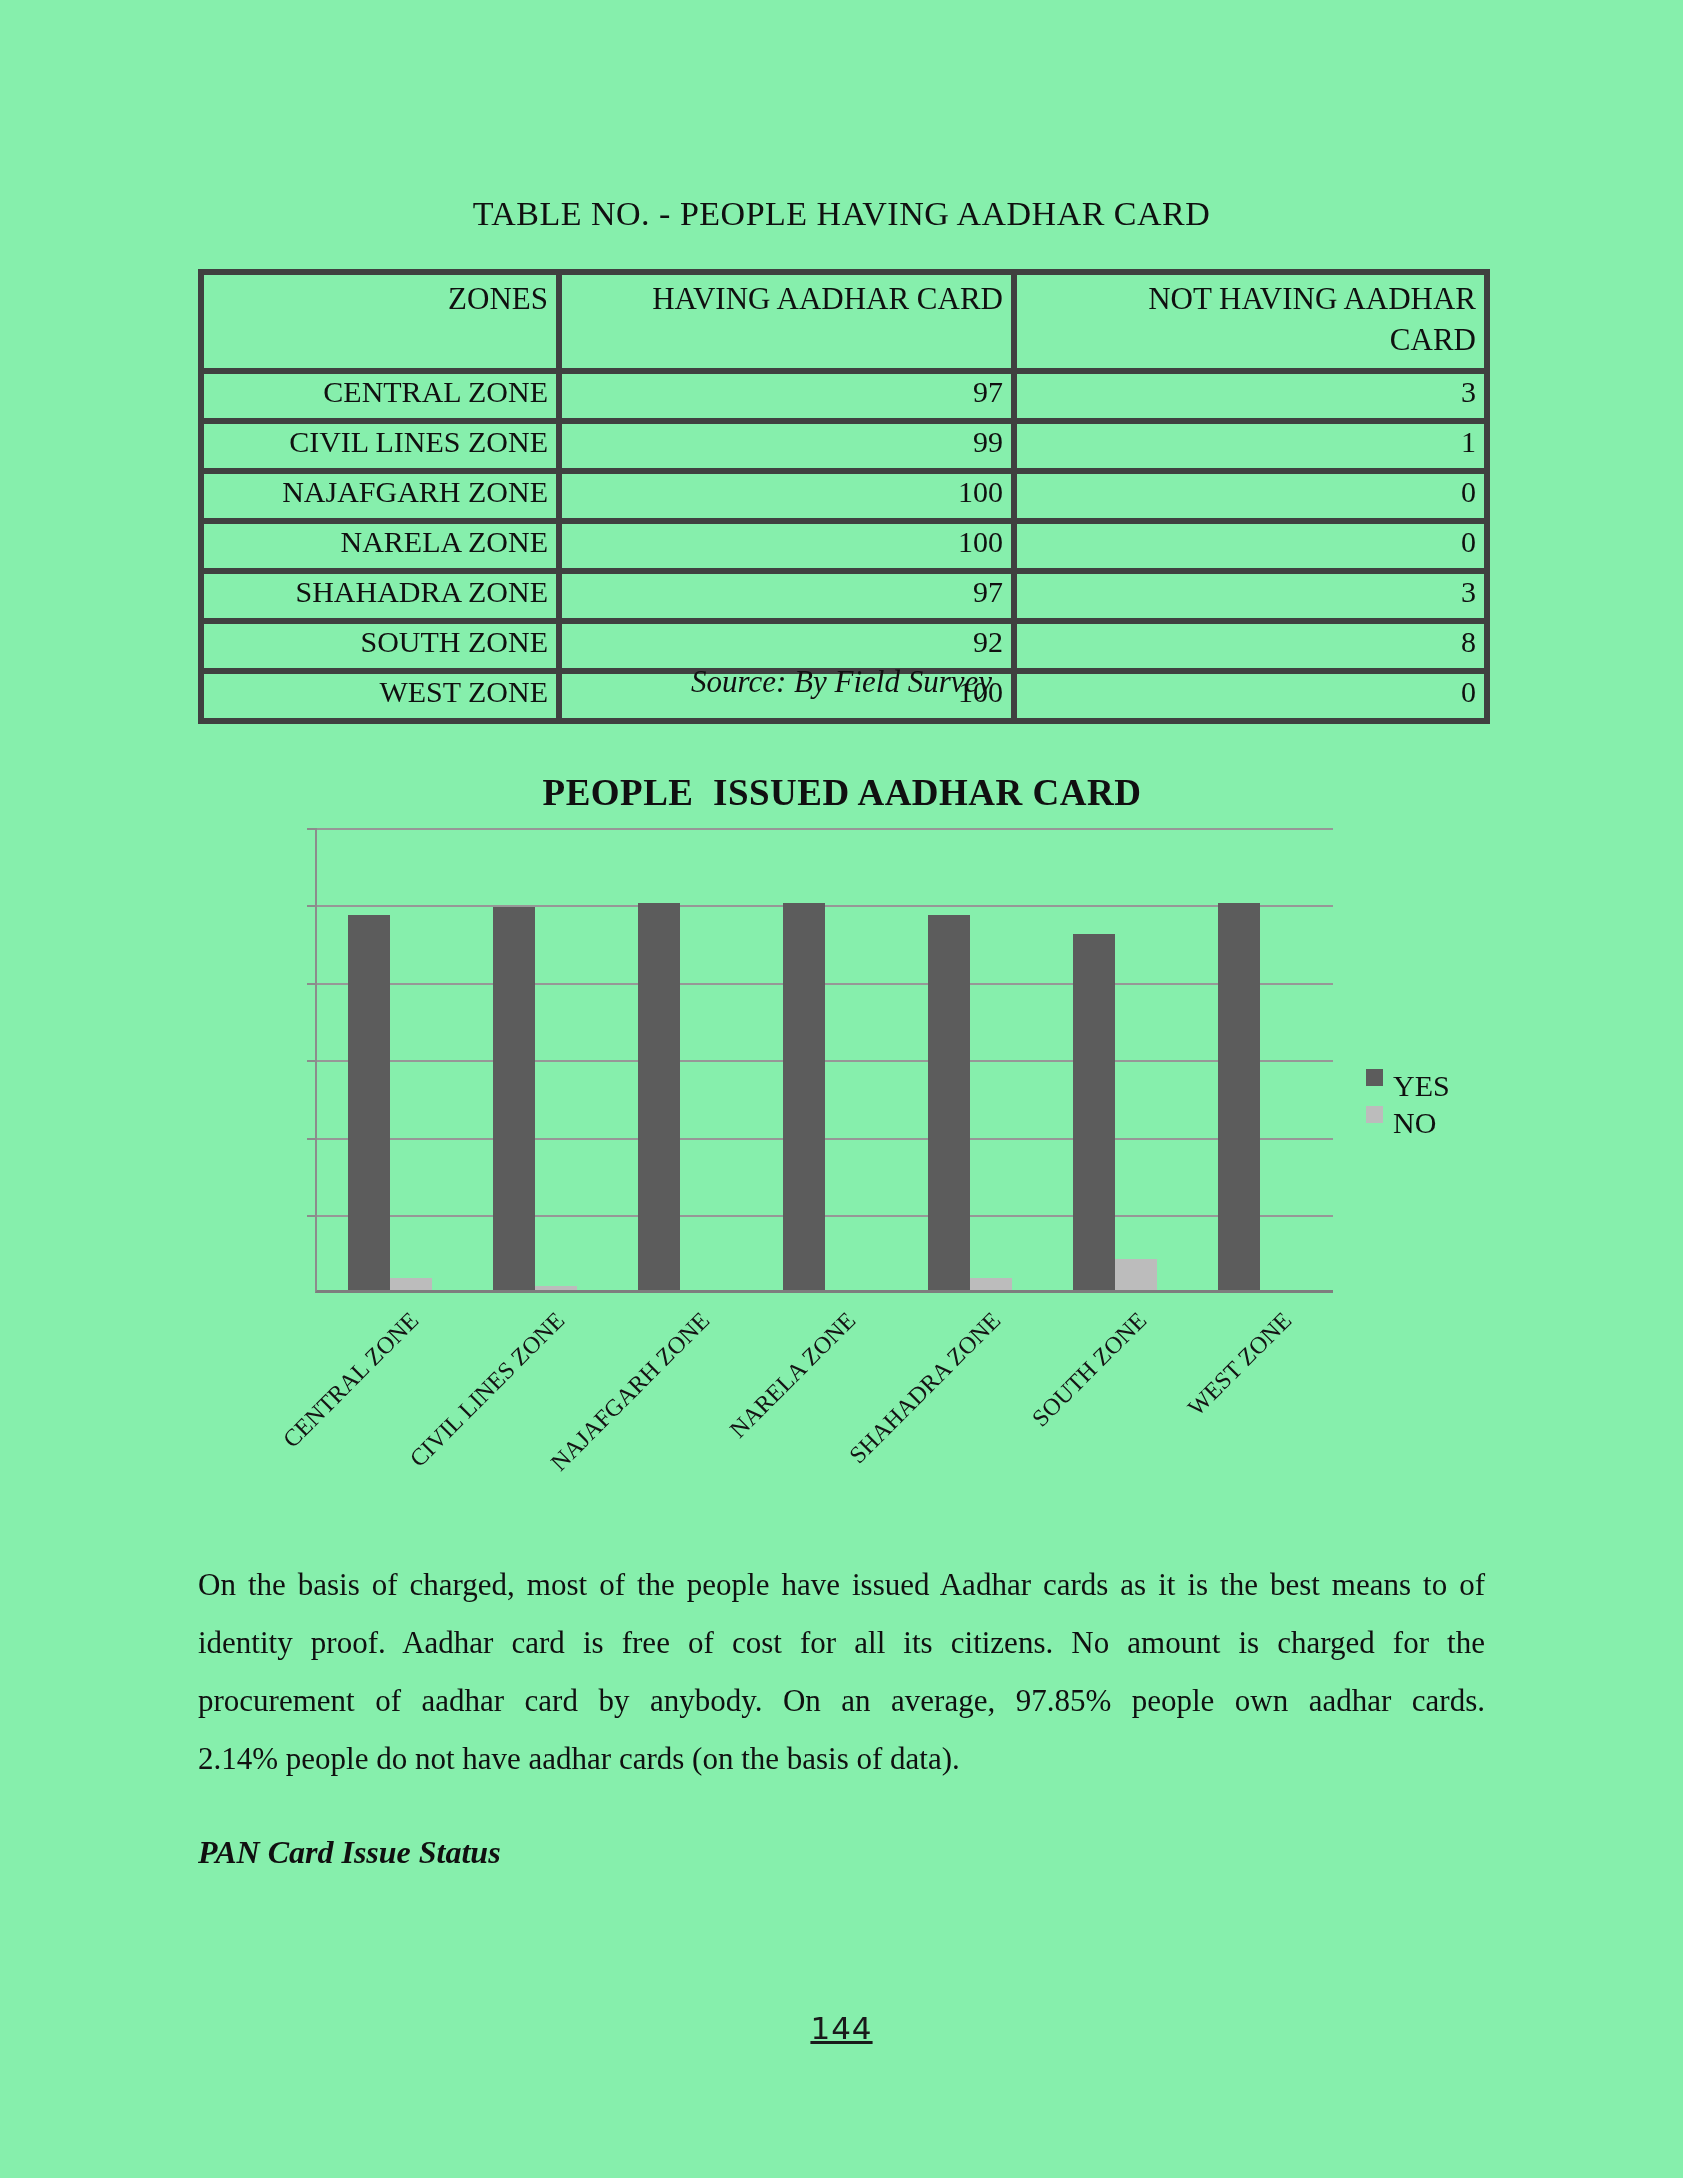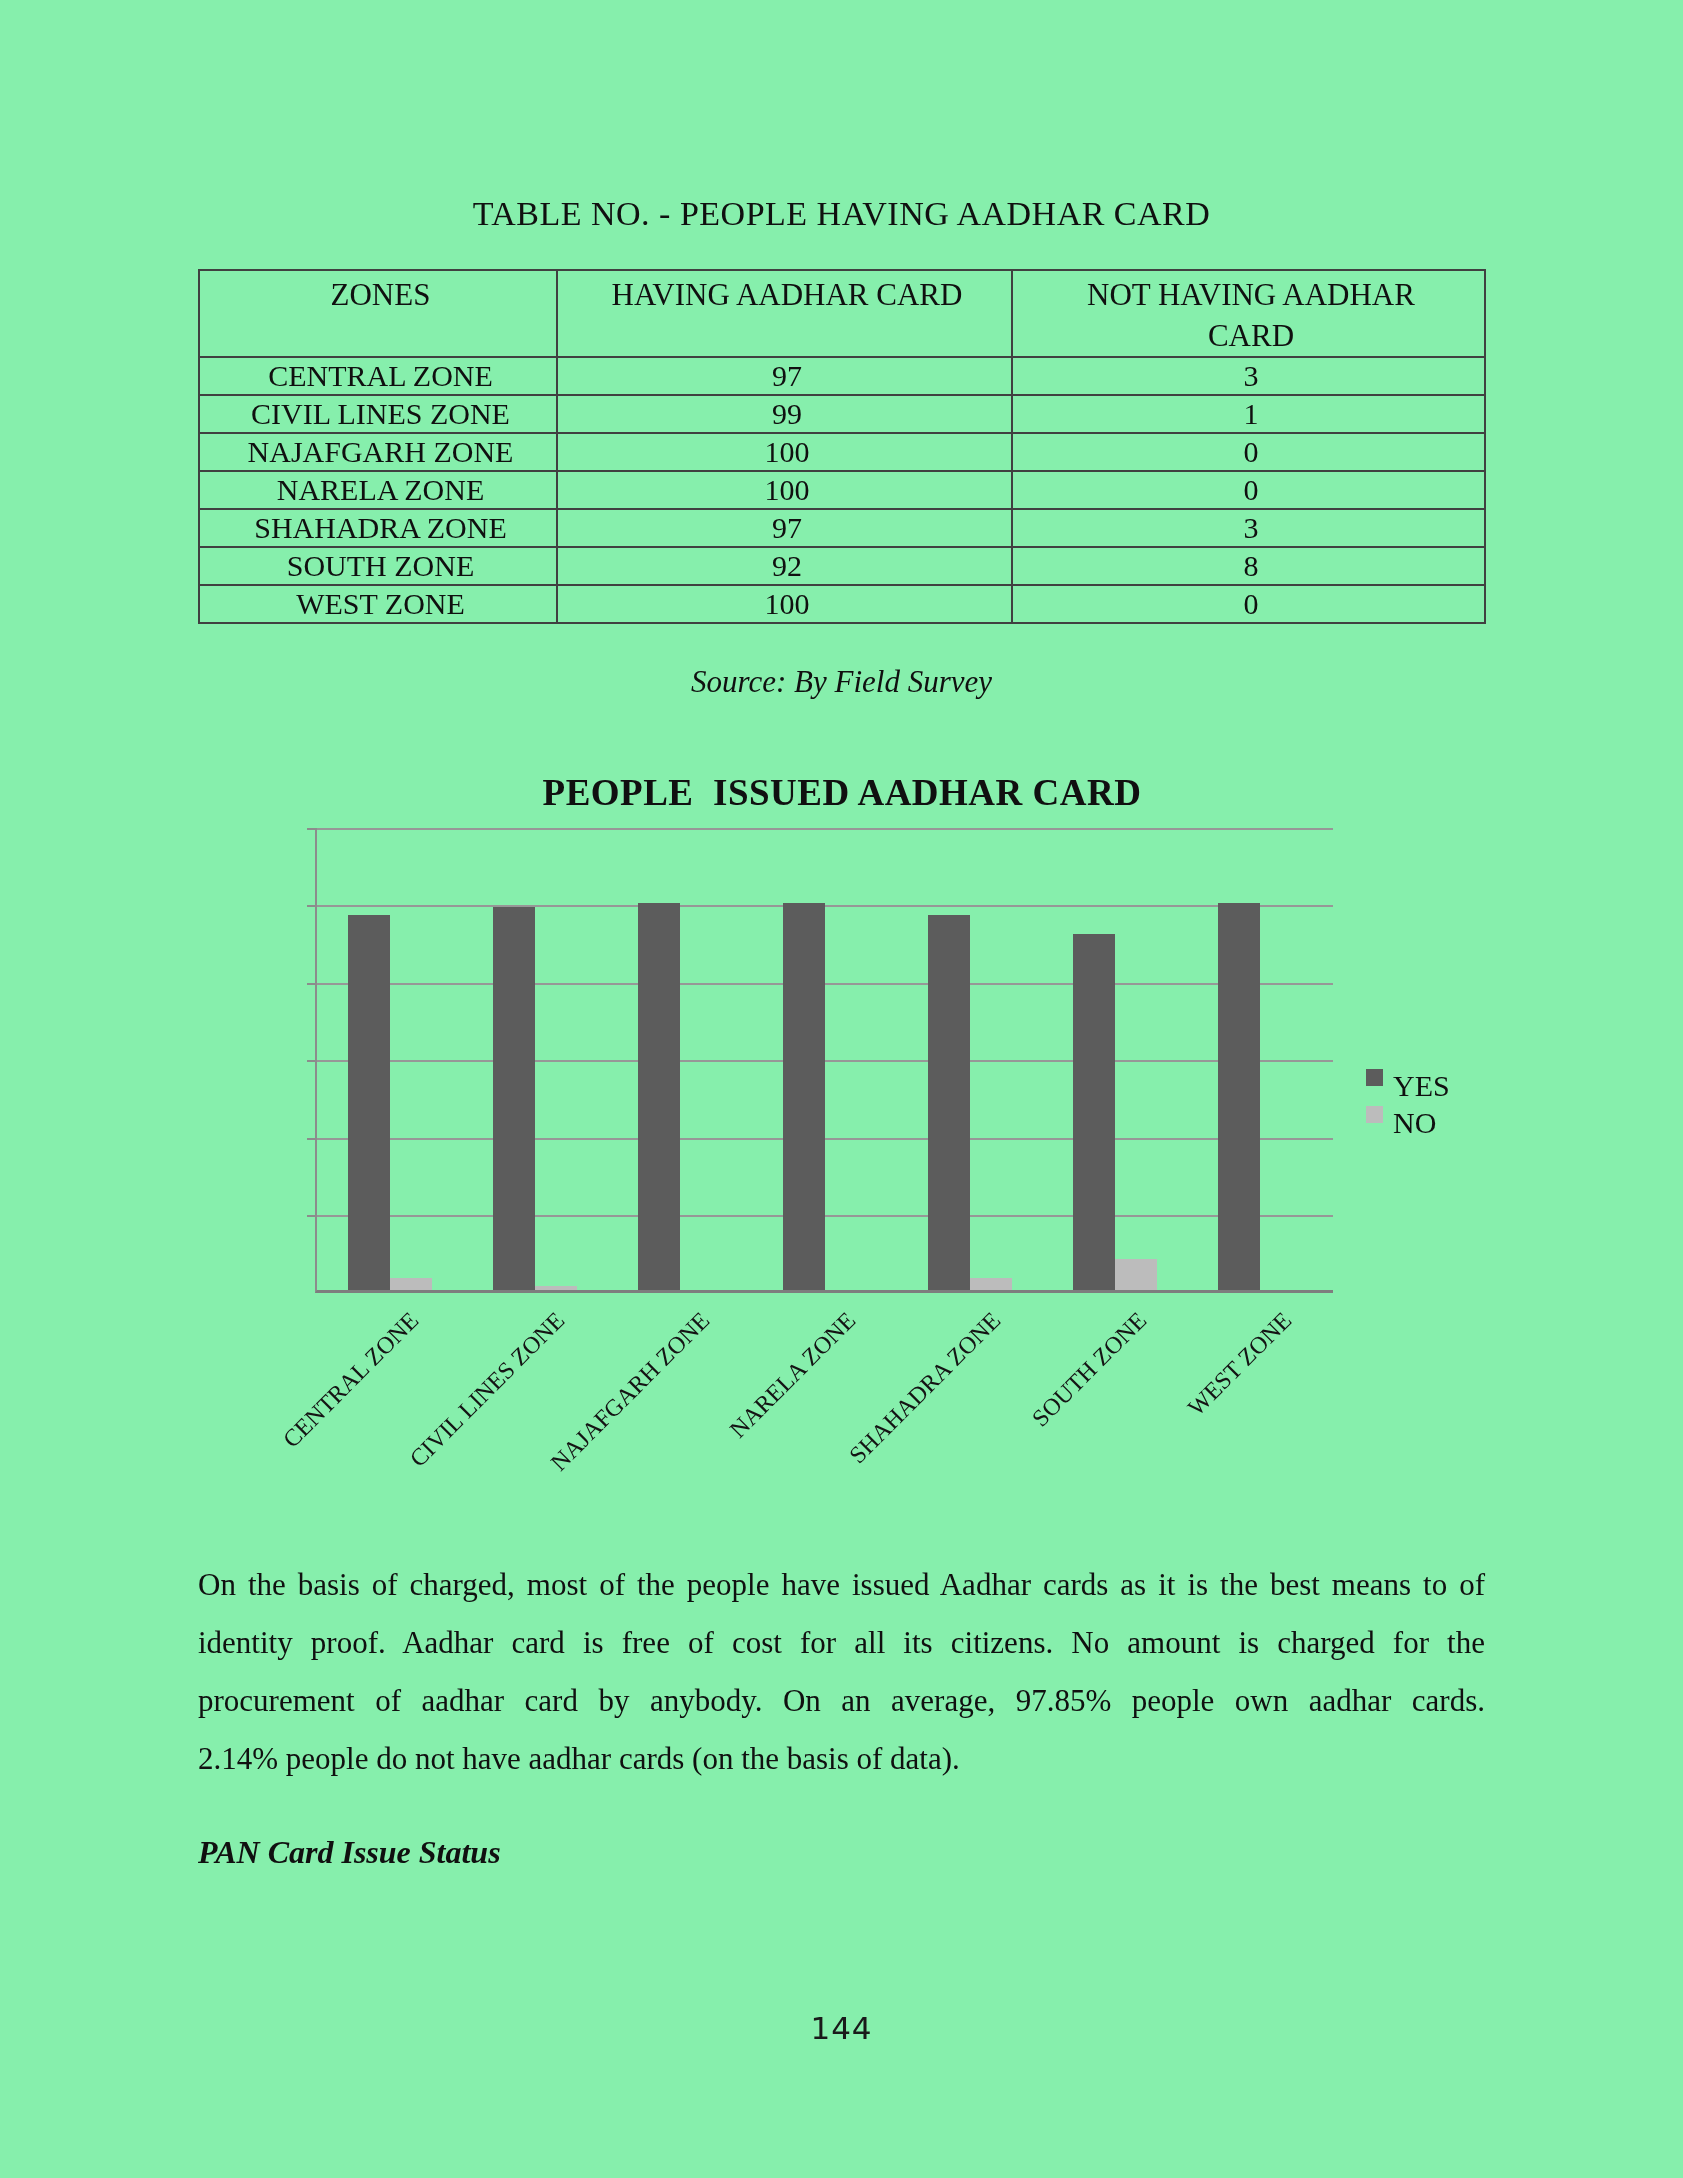--- a/index.html
+++ b/index.html
@@ -23,23 +23,23 @@
   
   table.zones {
     position: absolute; left: 198px; top: 269px; width: 1287px;
     border-collapse: collapse; table-layout: fixed;
     font-size: 30px;
   }
   table.zones col:nth-child(1){ width: 358px; }
   table.zones col:nth-child(2){ width: 455px; }
   table.zones col:nth-child(3){ width: 473px; }
   table.zones th, table.zones td {
-    border: 2px solid #404040;
-    font-weight: normal; text-align: center;
-    padding: 0 8px 0 13px; vertical-align: middle;
+    border: 6px solid #404040;
+    font-weight: normal; text-align: right;
+    padding: 0 8px 8px 13px; vertical-align: middle;
     overflow: hidden;
   }
   table.zones thead th {
     height: 83px; vertical-align: top; padding-top: 3px;
     line-height: 41px; white-space: pre-line; font-size: 31px;
   }
   table.zones tbody td { height: 38px; line-height: 36px; }
 
   .source-note {
     position: absolute; top: 628px; left: 198px; width: 1287px;
@@ -106,20 +106,21 @@
   .section-heading {
     position: absolute; left: 198px; top: 1834px;
     font-weight: bold; font-style: italic; font-size: 32px;
   }
 
   .page-number {
     position: absolute; top: 2010px; left: 0; width: 1683px;
     text-align: center;
     font-family: "DejaVu Sans", sans-serif; font-size: 31px; color: #1a1a1a;
     letter-spacing: 1px;
+    text-decoration: underline;
   }
 </style>
 </head>
 <body>
 
 <div class="page">
 
   <div class="doc-title">TABLE NO. - PEOPLE HAVING AADHAR CARD</div>
 
   <table class="zones">

